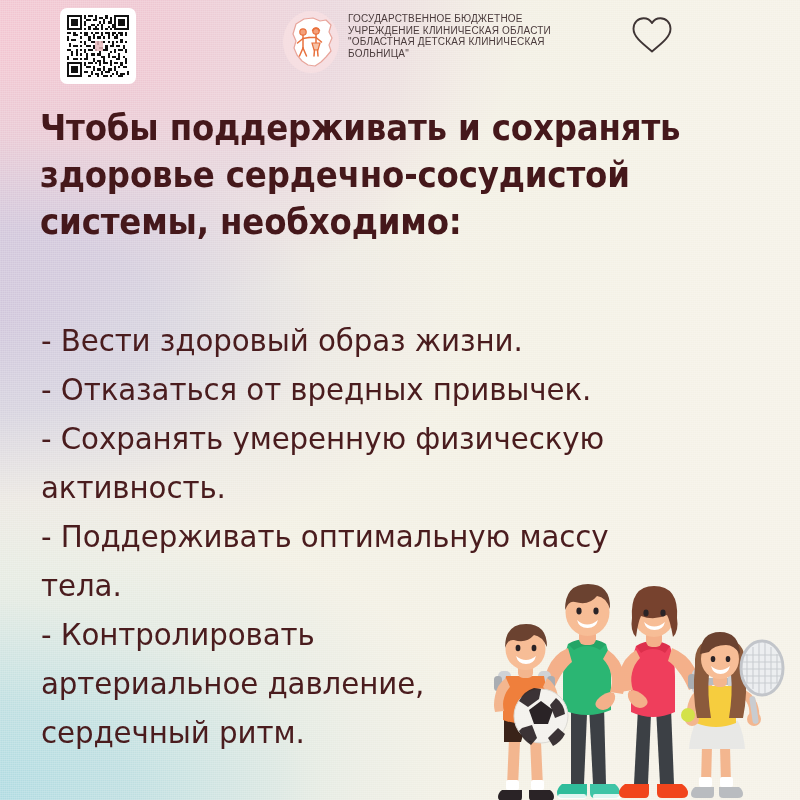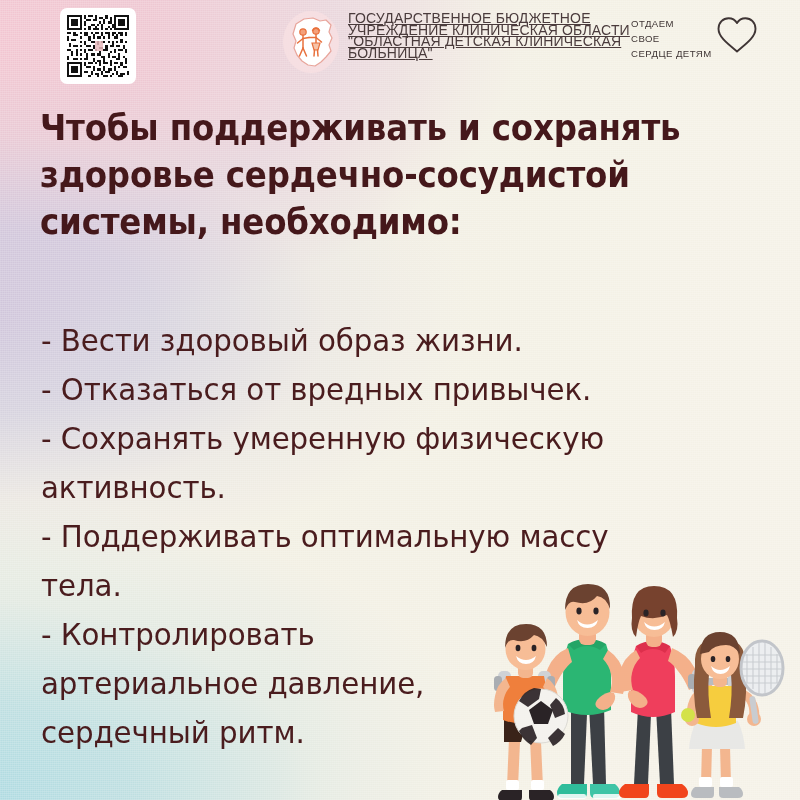--- a/index.html
+++ b/index.html
@@ -116,25 +116,24 @@
   }
   .logo-mark {
     width: 58px;
     height: 64px;
     position: relative;
     flex: 0 0 auto;
   }
   .logo-text {
     padding-top: 3px;
     color: #4a3b3c;
-    font-size: 14px;
+    font-size: 10px;
     line-height: 11.6px;
     letter-spacing: 0.18px;
     white-space: nowrap;
-    text-decoration: underline;
   }
   .logo-text div { white-space: nowrap; }
 
   
   .slogan {
     position: absolute;
     left: 631px;
     top: 16px;
     display: flex;
     align-items: flex-start;
@@ -412,25 +411,20 @@
       </div>
       <div class="logo-text">
         <div>ГОСУДАРСТВЕННОЕ БЮДЖЕТНОЕ</div>
         <div>УЧРЕЖДЕНИЕ КЛИНИЧЕСКАЯ ОБЛАСТИ</div>
         <div>"ОБЛАСТНАЯ ДЕТСКАЯ КЛИНИЧЕСКАЯ</div>
         <div>БОЛЬНИЦА"</div>
       </div>
     </div>
 
     <div class="slogan">
-      <div class="slogan-text">
-        <div>ОТДАЕМ</div>
-        <div>СВОЕ</div>
-        <div>СЕРДЦЕ ДЕТЯМ</div>
-      </div>
       <svg class="heart-icon" width="42" height="38" viewBox="0 0 42 38">
         <path d="M21 35.5 C10 26.5 2.5 20.5 2.5 12.8 C2.5 6.6 7.1 2.2 12.6 2.2
                  C16.3 2.2 19.3 4.2 21 7.1 C22.7 4.2 25.7 2.2 29.4 2.2
                  C34.9 2.2 39.5 6.6 39.5 12.8 C39.5 20.5 32 26.5 21 35.5 Z" fill="none" stroke="#3f3535" stroke-width="1.9" stroke-linejoin="round"></path>
       </svg>
     </div>
   </div>
 
   <div class="title">
     <div>Чтобы поддерживать и сохранять</div>

